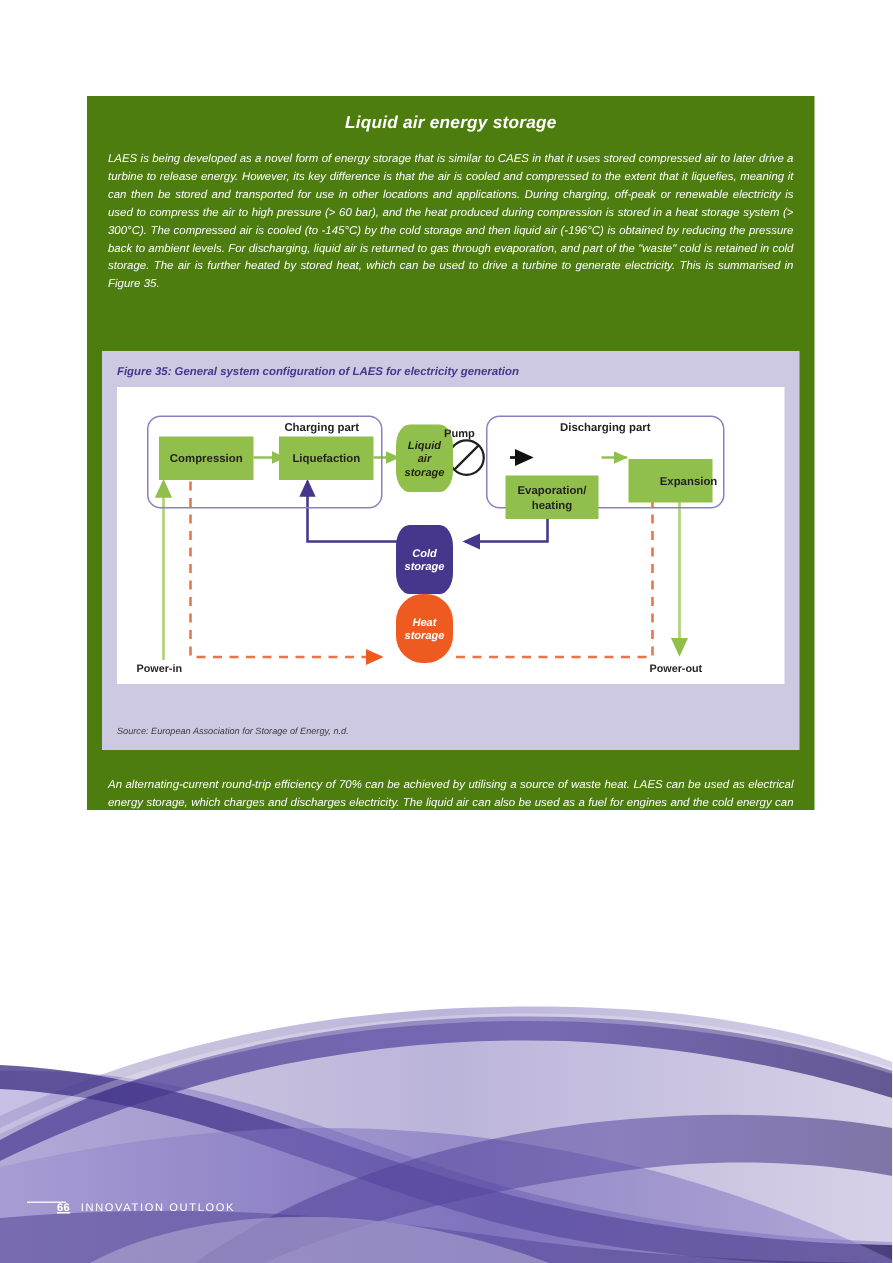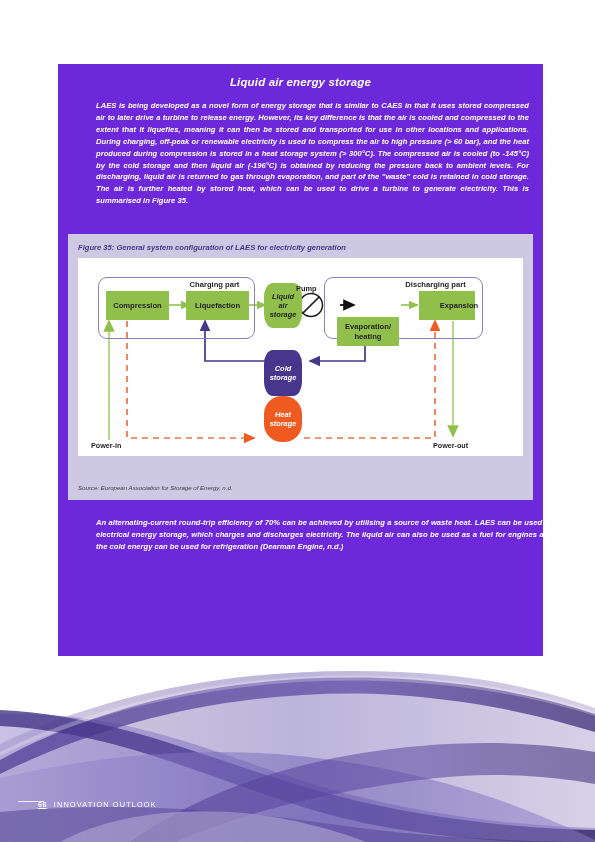--- a/index.html
+++ b/index.html
@@ -15,46 +15,45 @@
     font-family: "Liberation Sans", sans-serif;
     background: #ffffff;
   }
 
   
   #content-panel {
     position: absolute;
     left: 58px;
     top: 64px;
     width: 485px;
-    height: 592px;
-    background: #6d28d9;
+    height: 476px;
+    background: #4d7c0f;
     box-sizing: border-box;
     padding: 0;
   }
 
   #box-title {
     color: #ffffff;
     font-size: 11.5px;
     font-weight: bold;
     font-style: italic;
     text-align: center;
     padding: 12px 20px 0 20px;
     letter-spacing: 0.15px;
   }
 
   .body-para {
     color: #ffffff;
     font-size: 7.6px;
-    font-weight: bold;
+    font-weight: normal;
     font-style: italic;
     line-height: 11.9px;
     text-align: justify;
     padding: 0 14px;
     letter-spacing: 0.02px;
-    margin-left: 24px;
   }
   #intro-para { margin-top: 12px; }
   #closing-para { margin-top: 0px; padding-top: 11px; }
 
   
   #figure-block {
     position: absolute;
     left: 10px;
     top: 170px;
     width: 465px;
@@ -244,27 +243,27 @@
 
         <path d="M196,103 L127,103 L127,63" fill="none" stroke="#46368c" stroke-width="1.7" marker-end="url(#ah-purple)"></path>
 
         <path d="M287,63 L287,103 L232,103" fill="none" stroke="#46368c" stroke-width="1.7" marker-end="url(#ah-purple)"></path>
       </svg>
 
       <div class="grp-box" style="left:20px; top:19px; width:157px; height:62px;"></div>
       <div class="grp-label" style="left:20px; top:22px; width:157px;padding-left:38px;">Charging part</div>
 
       <div class="grp-box" style="left:246px; top:19px; width:159px; height:62px;"></div>
-      <div class="grp-label" style="left:246px; top:22px; width:159px;padding-left:32px;">Discharging part</div>
+      <div class="grp-label" style="left:246px; top:22px; width:159px;">Discharging part</div>
 
       <div class="proc-box" style="left:28px; top:33px; width:63px; height:29px;">Compression</div>
       <div class="proc-box" style="left:108px; top:33px; width:63px; height:29px;">Liquefaction</div>
       <div class="proc-box" style="left:259px; top:33px; width:62px; height:29px; white-space:pre-line;margin-top:26px;">Evaporation/
 heating</div>
-      <div class="proc-box" style="left:341px; top:33px; width:56px; height:29px;padding-left:24px;">Expansion</div>
+      <div class="proc-box" style="left:341px; top:48px; width:56px; height:29px;padding-left:24px;">Expansion</div>
 
       <div class="store-tank tank-green" style="left:186px; top:25px; width:38px; height:45px; white-space:pre-line;">Liquid
 air
 storage</div>
       <div class="store-tank tank-purple" style="left:186px; top:92px; width:38px; height:46px; white-space:pre-line;">Cold
 storage</div>
       <div class="store-tank tank-orange" style="left:186px; top:138px; width:38px; height:46px; white-space:pre-line;border-radius:18px;">Heat
 storage</div>
 
       <div class="pump-label" style="left:218px; top:26px;">Pump</div>

